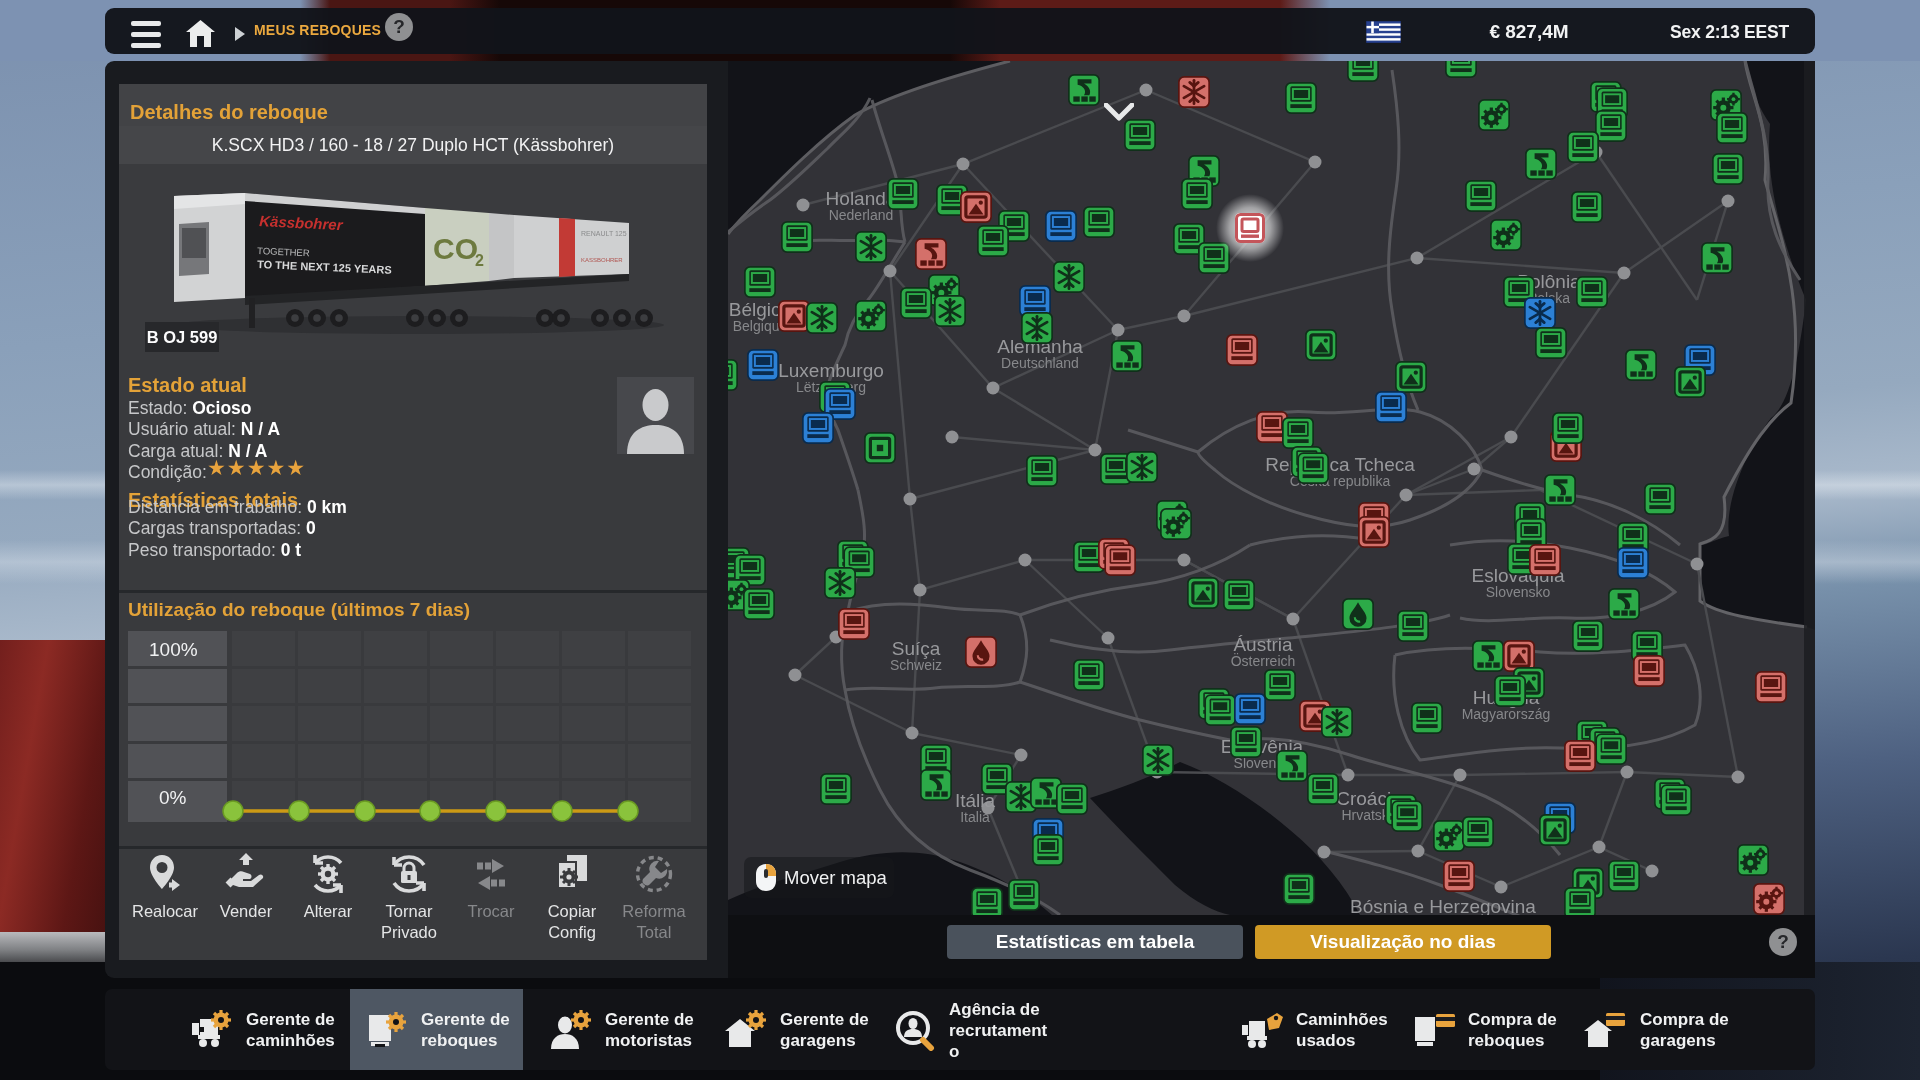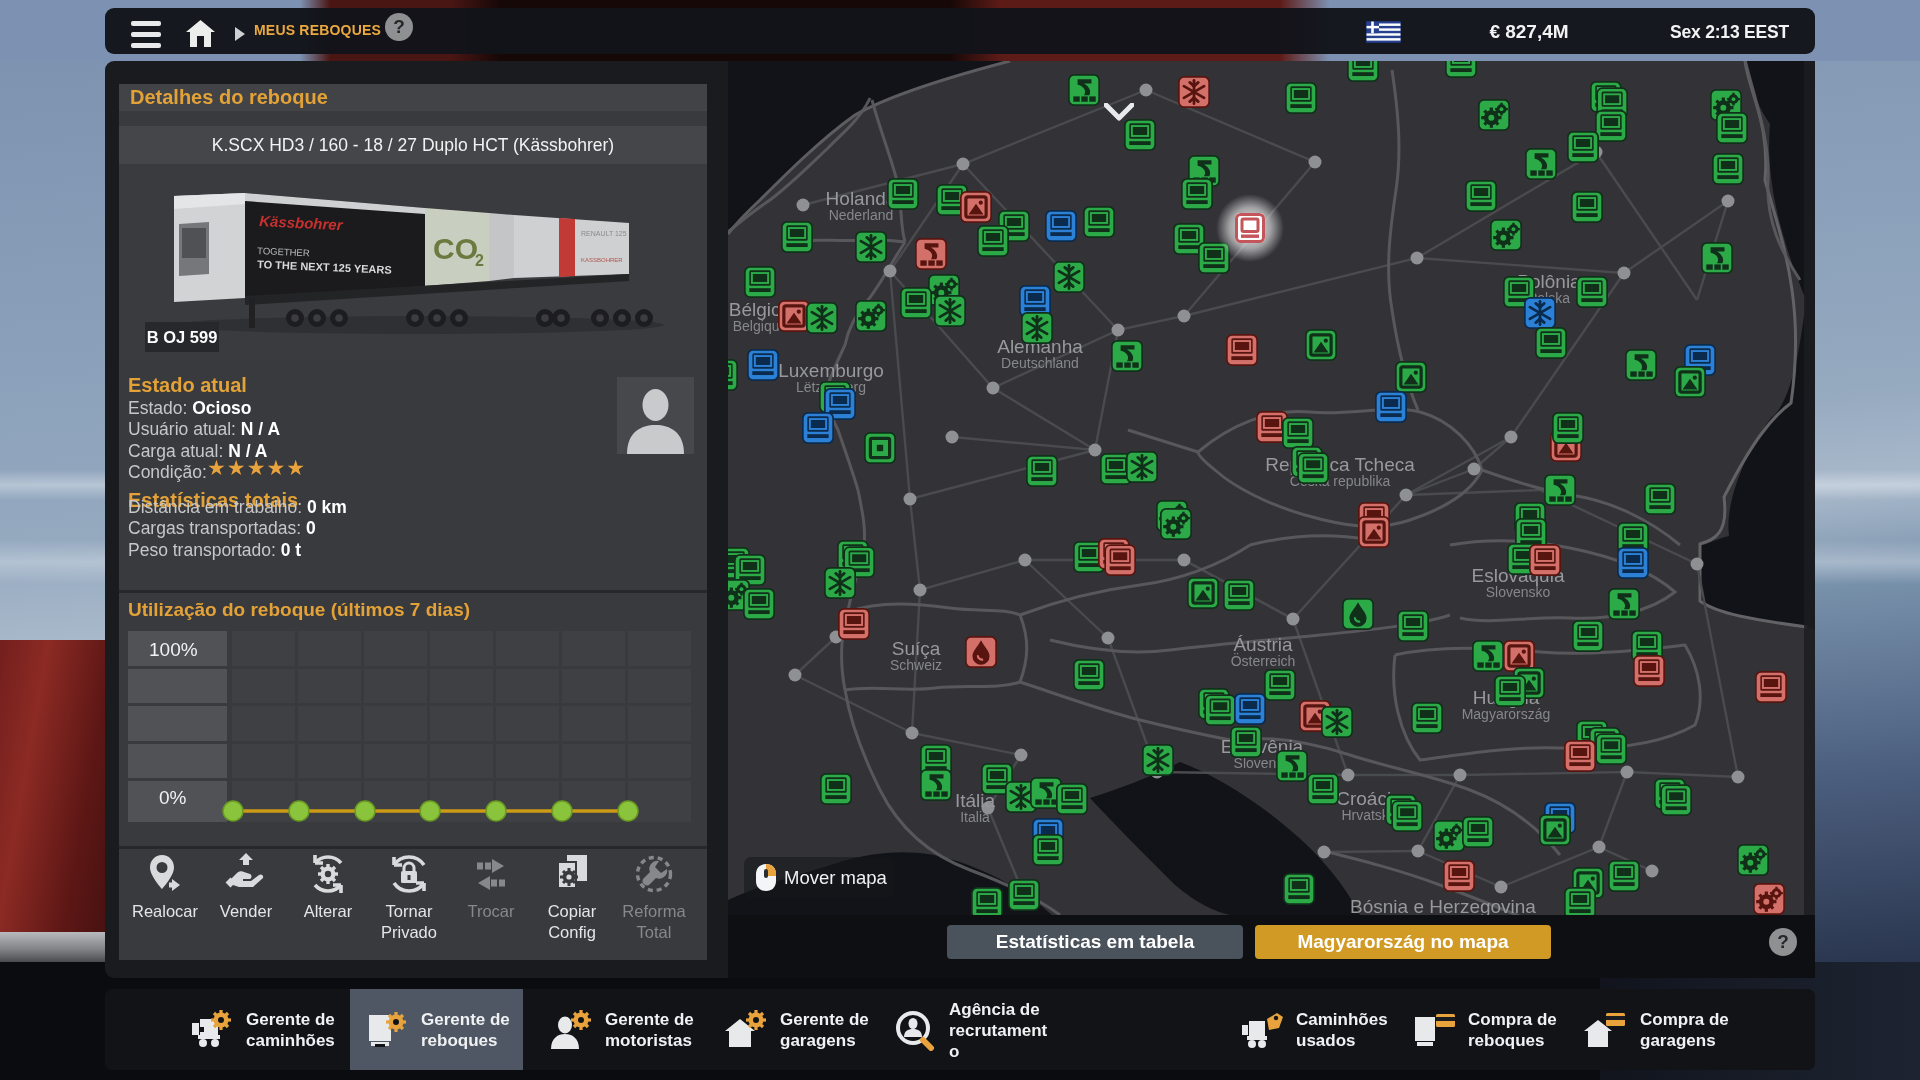--- a/index.html
+++ b/index.html
@@ -20,21 +20,21 @@
 #burger{left:26px;top:13px}
 #crumb{left:149px;top:11px;font-size:14px;font-weight:bold;letter-spacing:.2px;color:#eca93f;line-height:22px}
 .qmark{border-radius:50%;background:#8f9092;color:#26272a;font-weight:bold;text-align:center}
 #q1{left:280px;top:5px;width:28px;height:28px;font-size:19px;line-height:28px}
 #money{left:1339px;top:13px;width:170px;text-align:center;font-size:19px;font-weight:600;color:#f2f3f4}
 #clock{left:1565px;top:14px;width:216px;text-align:left;font-size:17.5px;letter-spacing:-.2px;font-weight:600;color:#f2f3f4}
 
 #backdrop{left:105px;top:61px;width:1710px;height:917px;background:#191b1f;border-radius:9px}
 
 #lpanel{left:119px;top:84px;width:588px;height:876px;background:#393a3d}
-.ph{background:#424346;color:#e3a238;font-weight:bold;font-size:20px;padding:2px 11px}
+.ph{background:#424346;color:#e3a238;font-weight:bold;font-size:20px;padding:17px 11px}
 #pname{left:0;top:42px;width:588px;height:38px;background:#454649;color:#f2f2f3;font-size:17.5px;text-align:center;line-height:38px}
 #plate{left:26px;top:238px;width:74px;height:30px;background:#27282b;color:#fcfcfd;font-weight:bold;font-size:16.5px;text-align:center;line-height:30px}
 .ohead{color:#e3a238;font-weight:bold;font-size:20px}
 .row{font-size:17.5px;color:#c6c7c9;line-height:21.4px}
 .row b{color:#fff}
 #avatar{left:498px;top:293px;width:77px;height:77px;background:#47484c}
 .star{color:#e8a33d;font-size:21px;letter-spacing:1px}
 
 .cell{position:absolute;background:#3f4043}
 .lcell{position:absolute;background:#515256}
@@ -669,21 +669,21 @@
       <svg style="position:absolute;left:10px;top:7px" width="30" height="20" viewBox="0 0 30 20">
         <path d="M2 2 L15 15 L28 2" fill="none" stroke="#e8e9ea" stroke-width="5" stroke-linecap="round" stroke-linejoin="round"></path>
       </svg>
     </div>
 <div class="abs" id="movemapa"><svg style="position:absolute;left:11px;top:6px" width="22" height="29" viewBox="0 0 22 29">
         <path d="M11 1 C17 1 21 5 21 11 L21 18 C21 24 17 28 11 28 C5 28 1 24 1 18 L1 11 C1 5 5 1 11 1 Z" fill="#f4f5f6"></path>
         <path d="M11 1 C17 1 21 5 21 11 L21 13 L11 13 Z" fill="#e8a33d"></path>
         <rect x="9" y="6" width="4" height="9" rx="2" fill="#2c2d30"></rect>
       </svg>Mover mapa</div>
 <div class="abs vbtn" id="vtab">Estatísticas em tabela</div>
-<div class="abs vbtn" id="vmap">Magyarország no mapa</div>
+<div class="abs vbtn" id="vmap">Visualização no dias</div>
 <div class="abs qmark" id="q3">?</div>
 
 <div class="abs" id="navbar">
  <div class="abs" id="navsel"></div>
 <div class="nitem" style="left:83px;width:170px">
         <div class="nicon"><svg width="48" height="42" viewBox="0 0 48 42">
             <g fill="#e8e9ea">
               <rect x="4" y="14" width="7" height="12"></rect>
               <path d="M12 10 L30 10 L30 30 L12 30 Z"></path>
               <rect x="10" y="26" width="22" height="4"></rect>

